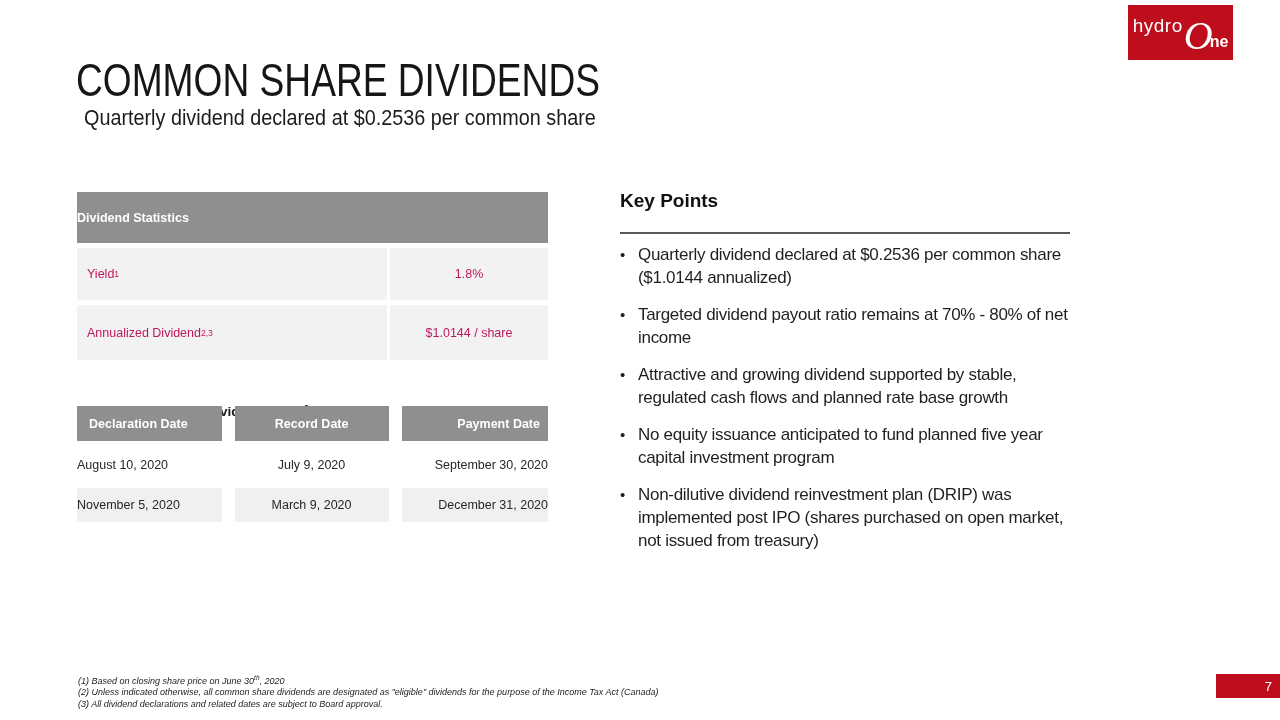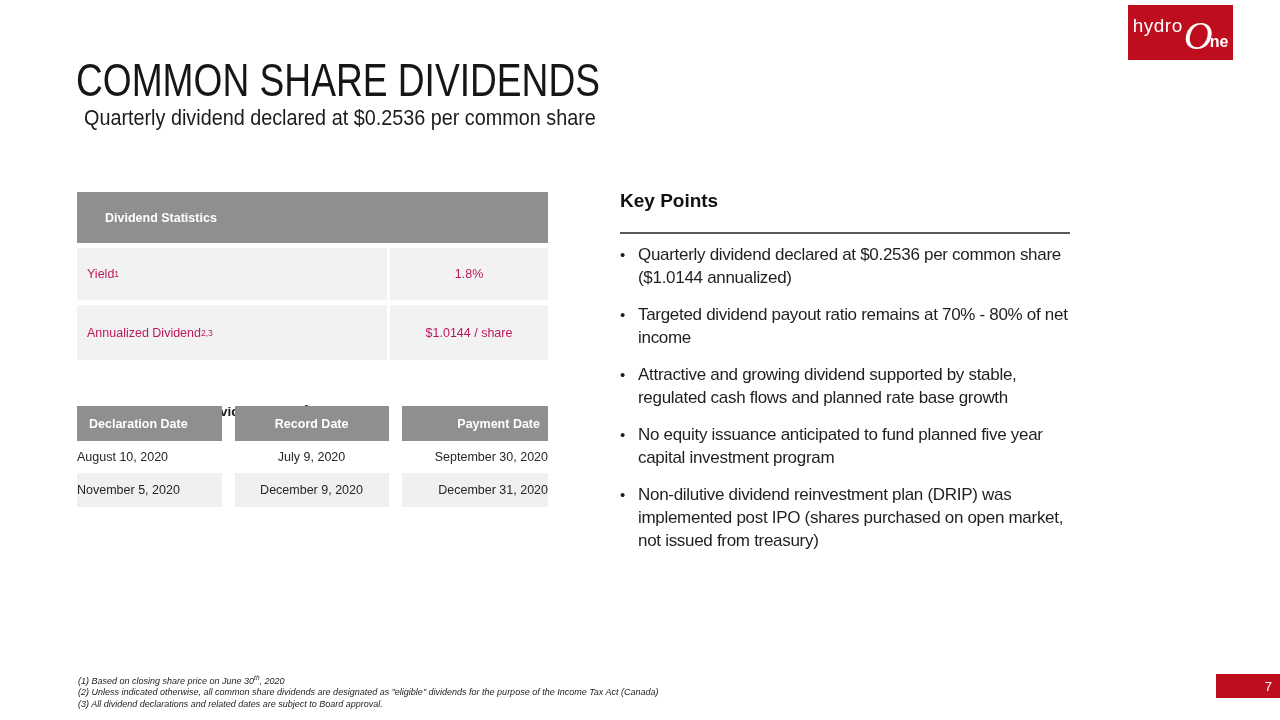--- a/index.html
+++ b/index.html
@@ -35,21 +35,21 @@
     position: absolute; left: 84px; top: 105px;
     font-size: 22px; color: #1c1c1c; white-space: nowrap;
     transform: scaleX(0.90); transform-origin: left top;
   }
 
   
   .stats-table { position: absolute; left: 77px; top: 192px; width: 471px; }
   .stats-header {
     height: 51px; background: var(--table_gray, #8F8F8F);
     color: #fff; font-weight: 700; font-size: 12.5px;
-    display: flex; align-items: center; padding-left: 28px;
+    display: flex; align-items: center; padding-left: 0;
   }
   .stats-row { display: flex; gap: 3px; margin-top: 5px; }
   .stats-row .cell { background: var(--row_gray, #F2F2F2); display: flex; align-items: center; font-size: 12.5px; color: #be185d; }
   .stats-row .c-label { width: 310px; padding-left: 10px; }
   .stats-row .c-value { width: 158px; justify-content: center; }
   .stats-row.r1 .cell { height: 52px; }
   .stats-row.r2 .cell { height: 55px; }
   sup { font-size: 8.5px; vertical-align: super; line-height: 0; }
 
   
@@ -61,21 +61,21 @@
   .dates-row { display: flex; gap: 13px; }
   .dates-row .cell { display: flex; align-items: center; }
   .dates-row .c1 { width: 151px; }
   .dates-row .c2 { width: 161px; justify-content: center; }
   .dates-row .c3 { width: 153px; justify-content: flex-end; }
   .dates-head .cell {
     background: var(--table_gray, #8F8F8F); color: #fff; font-weight: 700; height: 35px;
   }
   .dates-head .c1 { padding-left: 12px; }
   .dates-head .c3 { padding-right: 8px; }
-  .dates-data.r1 .cell { height: 32px; background: #ffffff; color: #262626; }
+  .dates-data.r1 .cell { height: 47px; background: #ffffff; color: #262626; }
   .dates-data.r2 .cell { height: 34px; background: var(--row_gray2, #F0F0F0); color: #262626; }
 
   
   .key-points { position: absolute; left: 620px; top: 190px; width: 464px; }
   .kp-heading {
     font-size: 19px; font-weight: 700; color: #111;
     width: 450px; padding-bottom: 20px;
     border-bottom: 2px solid var(--line_gray, #595959);
   }
   .kp-list { list-style: none; margin-top: 9px; width: 462px; }
@@ -145,21 +145,21 @@
     <div class="cell c2">Record Date</div>
     <div class="cell c3">Payment Date</div>
   </div>
   <div class="dates-row dates-data r1">
     <div class="cell c1">August 10, 2020</div>
     <div class="cell c2">July 9, 2020</div>
     <div class="cell c3">September 30, 2020</div>
   </div>
   <div class="dates-row dates-data r2">
     <div class="cell c1">November 5, 2020</div>
-    <div class="cell c2">December 9, 2020</div>
+    <div class="cell c2">March 9, 2020</div>
     <div class="cell c3">December 31, 2020</div>
   </div>
 </div>
 
 <div class="key-points">
   <div class="kp-heading">Key Points</div>
   <ul class="kp-list">
     <li>Quarterly dividend declared at $0.2536 per common share ($1.0144 annualized)</li>
     <li>Targeted dividend payout ratio remains at  70% - 80% of net income</li>
     <li>Attractive and growing dividend supported by stable, regulated cash flows and planned rate base growth</li>

